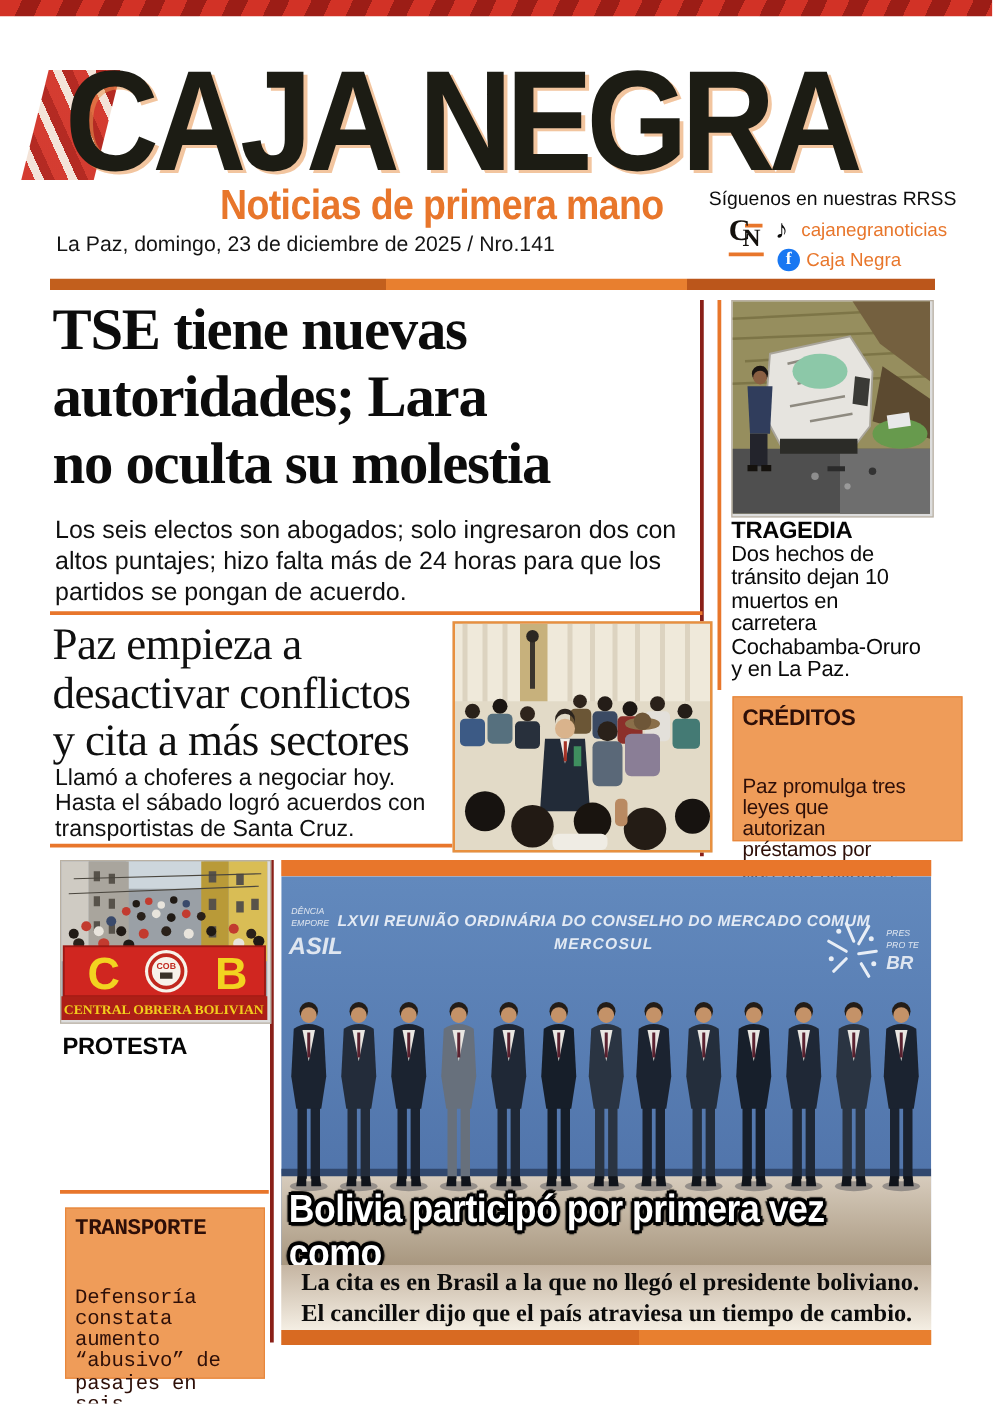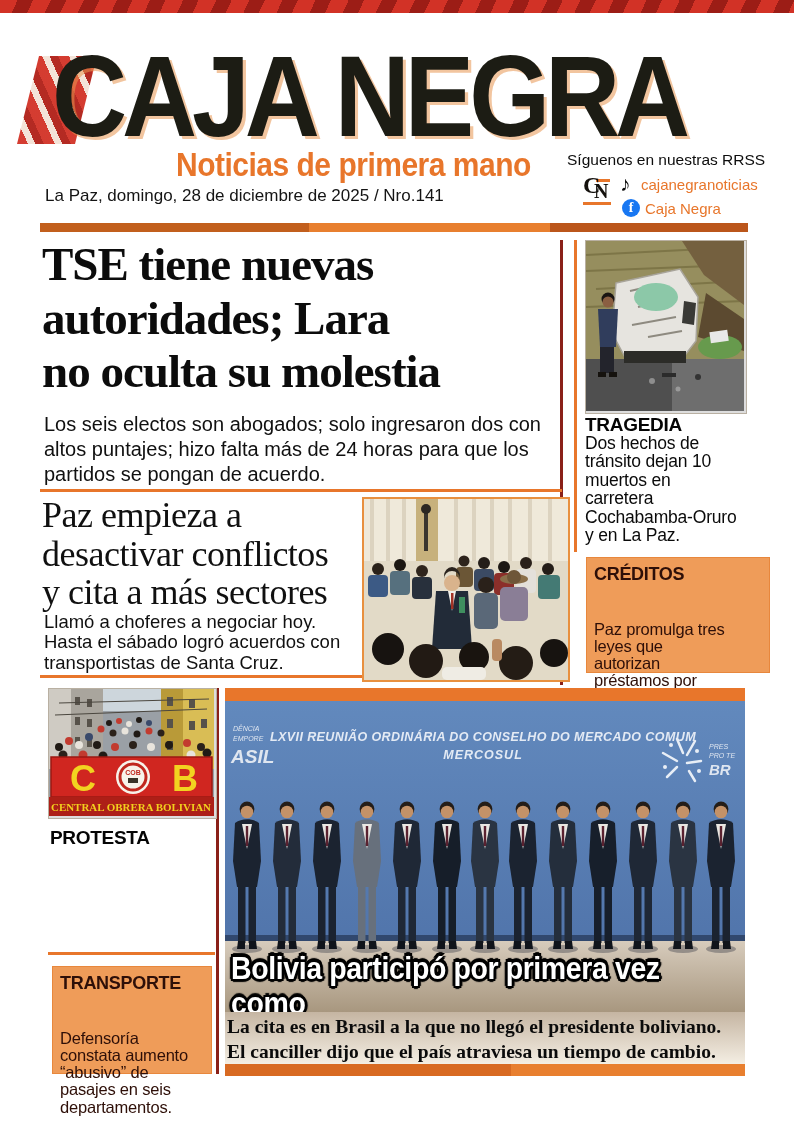--- a/index.html
+++ b/index.html
@@ -63,21 +63,21 @@
   .photo-plain{border:1px solid #b9b0a2;background:#ddd;}
 
   
   .merc-bar-top{left:225px;top:688px;width:520px;height:13px;background:#e8762b;}
   .merc-overlay{left:231px;top:951px;width:508px;font-weight:bold;font-size:28.5px;line-height:1.12;
     letter-spacing:-.4px;color:#fff;transform:scaleY(1.1);transform-origin:left top;
     text-shadow:-2px -2px 0 #000,2px -2px 0 #000,-2px 2px 0 #000,2px 2px 0 #000,0 3px 1px #000,3px 0 1px #000,-3px 0 1px #000,0 -3px 1px #000;}
   .merc-caption{left:225px;top:1012px;width:520px;height:52px;
     background:linear-gradient(#c5b5a2,#f4eee3);
     font-family:"Liberation Serif",serif;font-weight:bold;font-size:19.5px;line-height:25px;
-    color:#0b0b0b;padding:2px 0 0 2px;box-sizing:border-box;}
+    color:#0b0b0b;padding:2px 0 0 16px;box-sizing:border-box;}
   .merc-bar-bottom{left:225px;top:1064px;width:520px;height:12px;
     background:linear-gradient(90deg,#d86a22 0 55%,#e87f2f 55% 100%);}
 </style>
 </head>
 <body>
 
 <div class="page">
 
   <div class="abs top-stripes"></div>
 
@@ -90,21 +90,21 @@
     <span class="cn-bar1"></span>
     <span class="cn-c">C</span>
     <span class="cn-n">N</span>
     <span class="cn-bar2"></span>
   </div>
   <div class="abs tiktok">♪</div>
   <div class="abs handle h-tiktok">cajanegranoticias</div>
   <div class="abs fb-icon">f</div>
   <div class="abs handle h-fb">Caja Negra</div>
 
-  <div class="abs dateline">La Paz, domingo, 28 de diciembre de 2025  /  Nro.141</div>
+  <div class="abs dateline">La Paz, domingo, 23 de diciembre de 2025  /  Nro.141</div>
   <div class="abs bar bar-top"></div>
 
   <div class="abs vline-red" style="left:560px;top:240px;height:445px;"></div>
   <div class="abs vline-orange" style="left:574px;top:240px;height:312px;"></div>
   <div class="abs vline-red" style="left:216px;top:688px;height:386px;"></div>
 
   <div class="abs h1 pre">TSE tiene nuevas
 autoridades; Lara
 no oculta su molestia</div>
   <div class="abs sum1 pre">Los seis electos son abogados; solo ingresaron dos con
@@ -298,21 +298,21 @@
       <rect x="79" y="89" width="10" height="5" fill="#3a3328"></rect>
 
       <rect x="0" y="108" width="165" height="19" fill="#ad1f17"></rect>
       <text x="82" y="122" font-family="Liberation Serif, serif" font-size="10.5" font-weight="bold" fill="#f2cf1d" text-anchor="middle" textLength="160" lengthAdjust="spacingAndGlyphs">CENTRAL OBRERA BOLIVIAN</text>
     </svg>
   </div>
 
   <div class="abs kicker" style="left:50px;top:827px;">PROTESTA</div>
   <div class="abs rule" style="left:48px;top:952px;width:167px;"></div>
 
-  <div class="abs obox" style="left:52px;top:966px;width:160px;height:108px;box-sizing:border-box;">
+  <div class="abs obox" style="left:52px;top:966px;width:160px;height:137px;box-sizing:border-box;font-family:Liberation Mono, monospace;">
     <div class="bk">TRANSPORTE</div>
     <div class="bt pre">Defensoría
 constata aumento
 “abusivo” de
 pasajes en seis
 departamentos.</div>
   </div>
 
   <div class="abs merc-bar-top"></div>
   <div class="abs" style="left:225px;top:701px;width:520px;height:311px;font-style:italic;">

